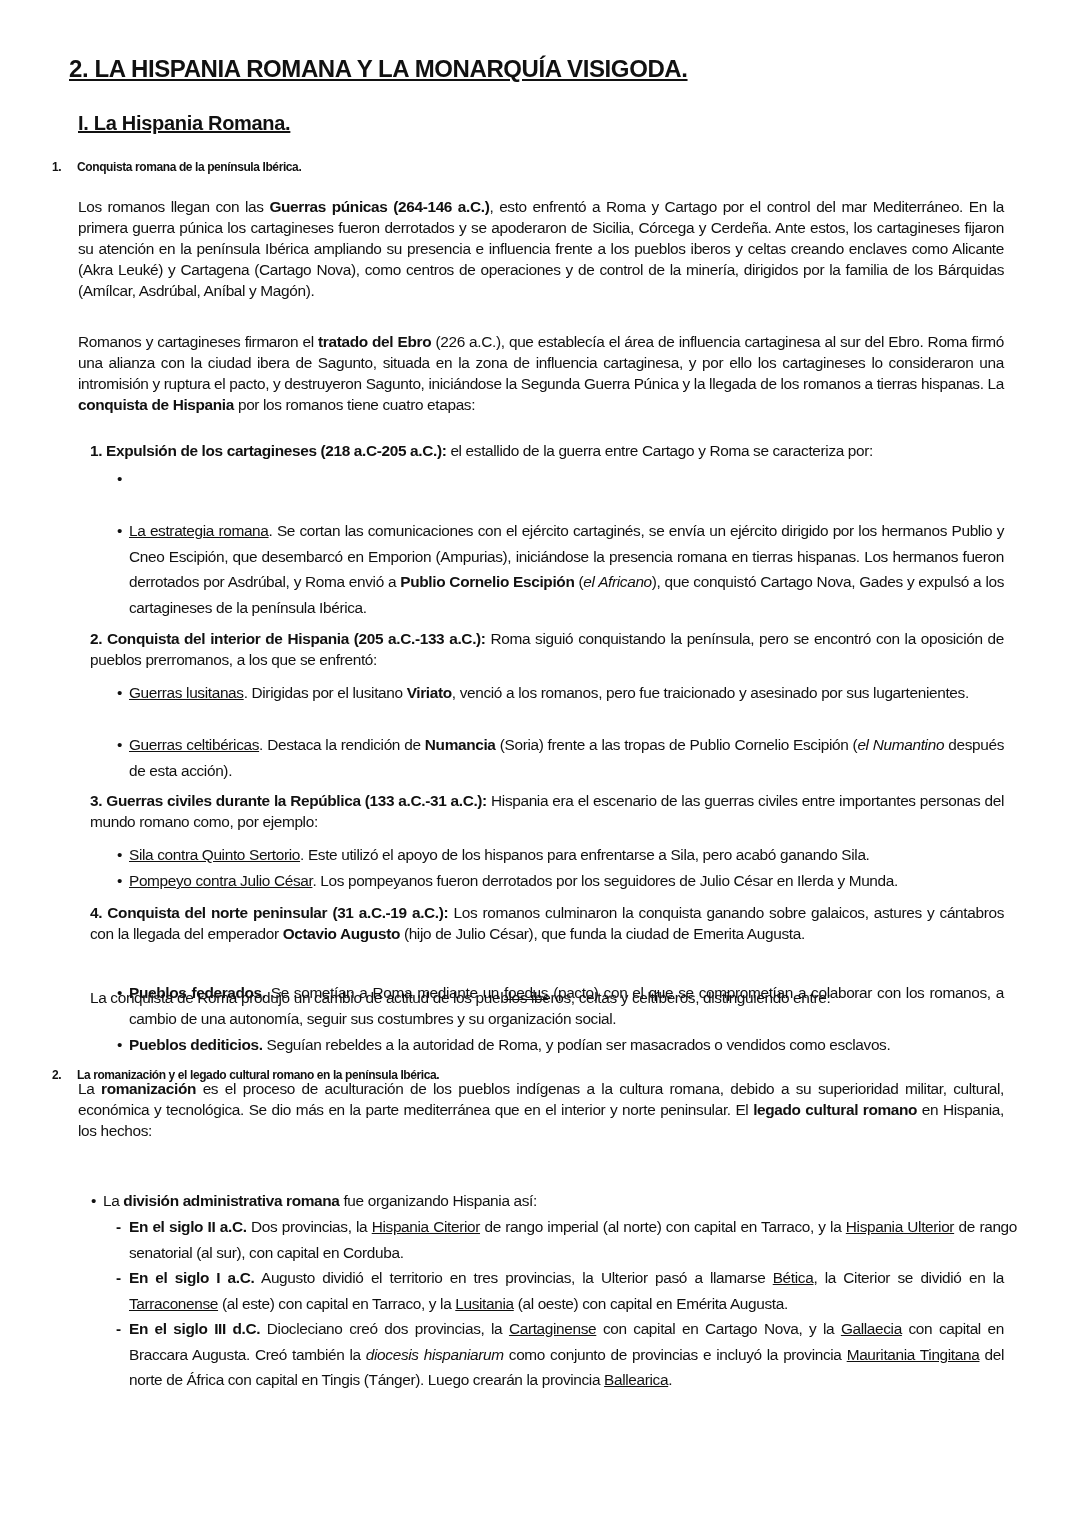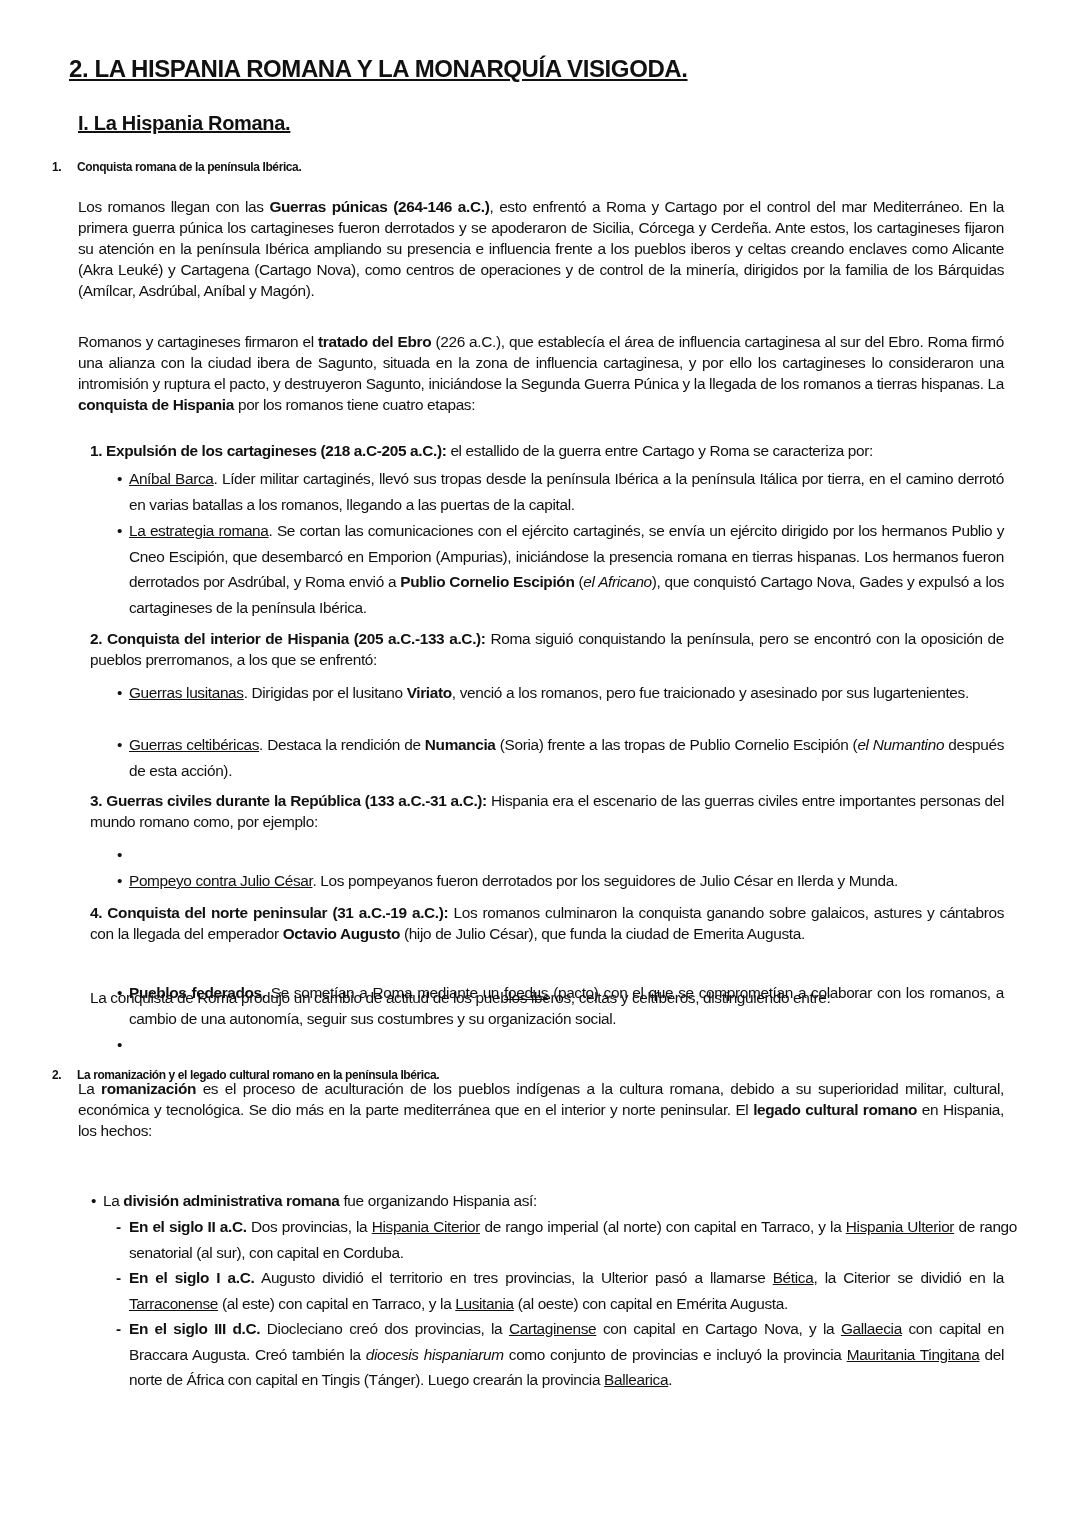--- a/index.html
+++ b/index.html
@@ -50,54 +50,55 @@
   <div class="h-sec" style="top:160px;">
     <span class="num">1.</span><span>Conquista romana de la península Ibérica.</span>
   </div>
 
   <div class="block" style="left:78px; top:196px; width:926px;">Los romanos llegan con las <b>Guerras púnicas (264-146 a.C.)</b>, esto enfrentó a Roma y Cartago por el control del mar Mediterráneo. En la primera guerra púnica los cartagineses fueron derrotados y se apoderaron de Sicilia, Córcega y Cerdeña. Ante estos, los cartagineses fijaron su atención en la península Ibérica ampliando su presencia e influencia frente a los pueblos iberos y celtas creando enclaves como Alicante (Akra Leuké) y Cartagena (Cartago Nova), como centros de operaciones y de control de la minería, dirigidos por la familia de los Bárquidas (Amílcar, Asdrúbal, Aníbal y Magón).</div>
   <div class="block" style="left:78px; top:331px; width:926px;">Romanos y cartagineses firmaron el <b>tratado del Ebro</b> (226 a.C.), que establecía el área de influencia cartaginesa al sur del Ebro. Roma firmó una alianza con la ciudad ibera de Sagunto, situada en la zona de influencia cartaginesa, y por ello los cartagineses lo consideraron una intromisión y ruptura el pacto, y destruyeron Sagunto, iniciándose la Segunda Guerra Púnica y la llegada de los romanos a tierras hispanas. La <b>conquista de Hispania</b> por los romanos tiene cuatro etapas:</div>
 
   <div class="block" style="left:90px; top:440px; width:914px;"><b>1. Expulsión de los cartagineses (218 a.C-205 a.C.):</b> el estallido de la guerra entre Cartago y Roma se caracteriza por:</div>
   <div class="bul" style="left:129px; top:466px; width:875px;">
     <span class="dot">•</span>
-    <span><u>Aníbal Barca</u>. Líder militar cartaginés, llevó sus tropas desde la península Ibérica a la península Itálica por tierra, en el camino derrotó en varias batallas a los romanos, llegando a las puertas de la capital.</span>
   </div>
   <div class="bul" style="left:129px; top:518px; width:875px;">
     <span class="dot">•</span>
     <span><u>La estrategia romana</u>. Se cortan las comunicaciones con el ejército cartaginés, se envía un ejército dirigido por los hermanos Publio y Cneo Escipión, que desembarcó en Emporion (Ampurias), iniciándose la presencia romana en tierras hispanas. Los hermanos fueron derrotados por Asdrúbal, y Roma envió a <b>Publio Cornelio Escipión</b> (<i>el Africano</i>), que conquistó Cartago Nova, Gades y expulsó a los cartagineses de la península Ibérica.</span>
   </div>
 
   <div class="block" style="left:90px; top:628px; width:914px;"><b>2. Conquista del interior de Hispania (205 a.C.-133 a.C.):</b> Roma siguió conquistando la península, pero se encontró con la oposición de pueblos prerromanos, a los que se enfrentó:</div>
   <div class="bul" style="left:129px; top:680px; width:875px;">
     <span class="dot">•</span>
     <span><u>Guerras lusitanas</u>. Dirigidas por el lusitano <b>Viriato</b>, venció a los romanos, pero fue traicionado y asesinado por sus lugartenientes.</span>
   </div>
   <div class="bul" style="left:129px; top:732px; width:875px;">
     <span class="dot">•</span>
     <span><u>Guerras celtibéricas</u>. Destaca la rendición de <b>Numancia</b> (Soria) frente a las tropas de Publio Cornelio Escipión (<i>el Numantino</i> después de esta acción).</span>
   </div>
 
   <div class="block" style="left:90px; top:790px; width:914px;"><b>3. Guerras civiles durante la República (133 a.C.-31 a.C.):</b> Hispania era el escenario de las guerras civiles entre importantes personas del mundo romano como, por ejemplo:</div>
   <div class="bul nojust" style="left:129px; top:842px; width:875px; text-align:left;">
     <span class="dot">•</span>
+    <span><u>Sila contra Quinto Sertorio</u>. Este utilizó el apoyo de los hispanos para enfrentarse a Sila, pero acabó ganando Sila.</span>
   </div>
   <div class="bul nojust" style="left:129px; top:868px; width:875px; text-align:left;">
     <span class="dot">•</span>
     <span><u>Pompeyo contra Julio César</u>. Los pompeyanos fueron derrotados por los seguidores de Julio César en Ilerda y Munda.</span>
   </div>
 
   <div class="block" style="left:90px; top:902px; width:914px;"><b>4. Conquista del norte peninsular (31 a.C.-19 a.C.):</b> Los romanos culminaron la conquista ganando sobre galaicos, astures y cántabros con la llegada del emperador <b>Octavio Augusto</b> (hijo de Julio César), que funda la ciudad de Emerita Augusta.</div>
   <div class="block nojust" style="left:90px; top:954px; width:914px;margin-top:33px;">La conquista de Roma produjo un cambio de actitud de los pueblos iberos, celtas y celtíberos, distinguiendo entre:</div>
   <div class="bul" style="left:129px; top:980px; width:875px;">
     <span class="dot">•</span>
     <span><b>Pueblos federados.</b> Se sometían a Roma mediante un <u>foedus</u> (pacto) con el que se comprometían a colaborar con los romanos, a cambio de una autonomía, seguir sus costumbres y su organización social.</span>
   </div>
   <div class="bul nojust" style="left:129px; top:1032px; width:875px; text-align:left;">
     <span class="dot">•</span>
+    <span><b>Pueblos dediticios.</b> Seguían rebeldes a la autoridad de Roma, y podían ser masacrados o vendidos como esclavos.</span>
   </div>
 
   <div class="h-sec" style="top:1068px;">
     <span class="num">2.</span><span>La romanización y el legado cultural romano en la península Ibérica.</span>
   </div>
 
   <div class="block" style="left:78px; top:1078px; width:926px;">La <b>romanización</b> es el proceso de aculturación de los pueblos indígenas a la cultura romana, debido a su superioridad militar, cultural, económica y tecnológica. Se dio más en la parte mediterránea que en el interior y norte peninsular. El <b>legado cultural romano</b> en Hispania, los hechos:</div>
 
   <div class="bul nojust" style="left:103px; top:1188px; width:900px; text-align:left;">
     <span class="dot">•</span>

